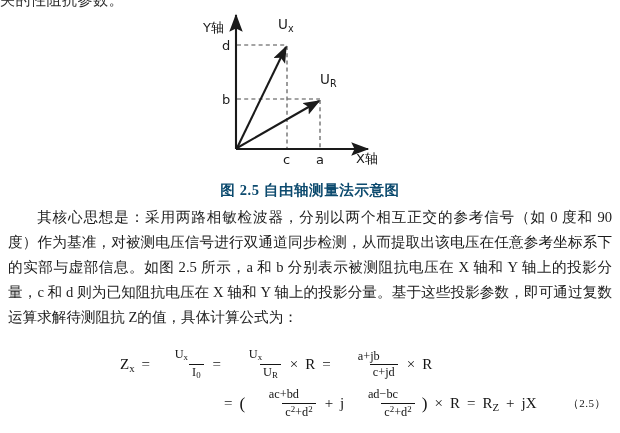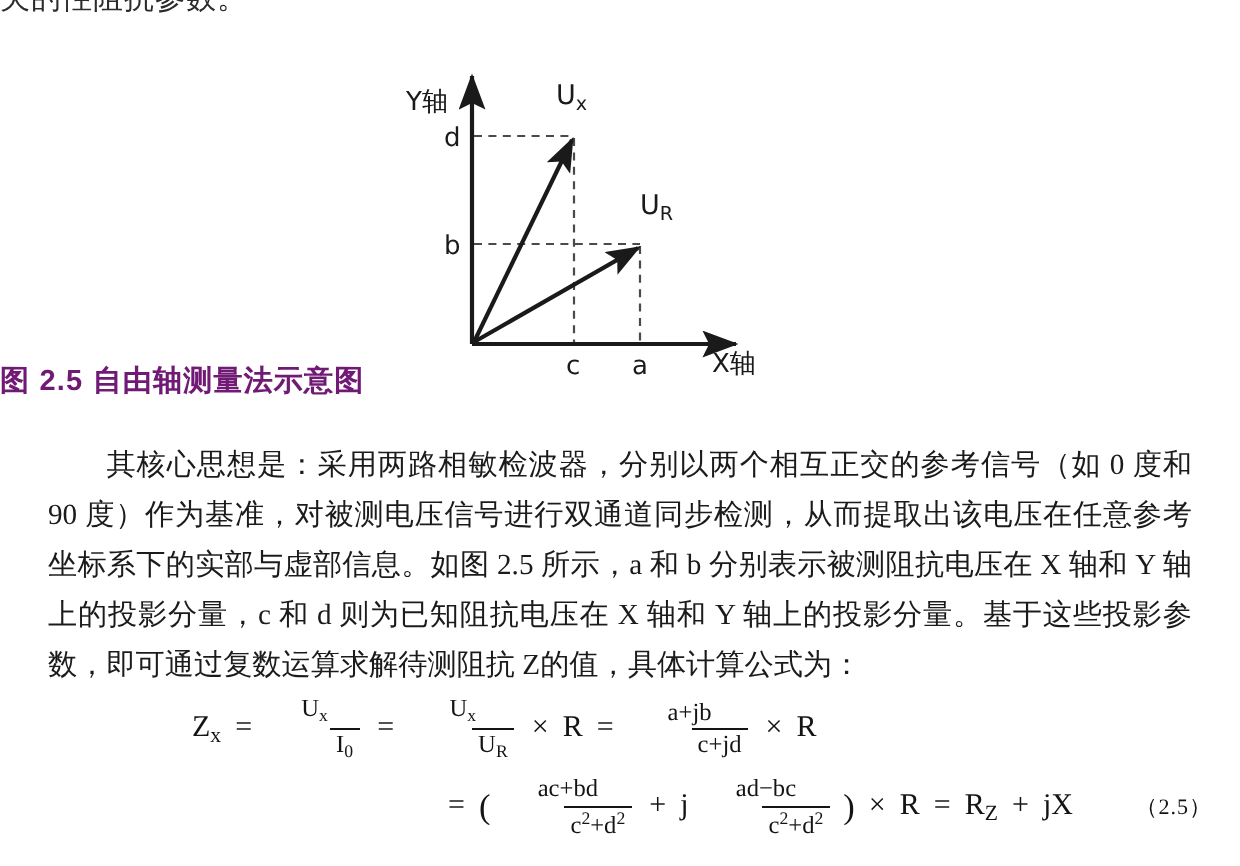--- a/index.html
+++ b/index.html
@@ -31,69 +31,70 @@
     line-height: 18px;
     letter-spacing: 0.5px;
     color: #2b2b2b;
     white-space: nowrap;
   }
 
   
   .figure {
     position: absolute;
     left: 0;
-    top: 28px;
+    top: 5px;
     width: 560px;
     height: 160px;
   }
   .figure svg { display: block; }
 
   .fig-caption {
     position: absolute;
     left: 0;
     top: 181px;
     width: 620px;
-    font-family: Liberation Sans, sans-serif;
+    text-align: center;
+    font-family: Liberation Serif, serif;
     font-weight: bold;
     font-size: 14.5px;
     letter-spacing: 0.6px;
-    color: #701a75;
+    color: #0c4a6e;
   }
 
   
   .body-text {
     position: absolute;
     left: 8px;
     top: 205px;
     width: 604px;
     font-size: 14.6px;
     line-height: 25px;
     text-align: justify;
     text-justify: inter-character;
     color: #1b1b1b;
   }
   .body-text p {
-    margin: 16px;
+    margin: 0;
     text-indent: 2em;
   }
 
   
   .formula-block {
     position: absolute;
     left: 0;
     top: 348px;
     width: 620px;
     font-size: 15px;
     color: #141414;
   }
   .formula-line {
     position: relative;
     height: 40px;
   }
-  .fl1 { padding-left: 96px; }
+  .fl1 { padding-left: 120px; }
   .fl2 { padding-left: 222px; }
 
   .eq {
     display: inline-flex;
     align-items: center;
     gap: 5px;
     white-space: nowrap;
   }
   .eq .op { padding: 0 2px; }
   .sub { font-size: 0.72em; vertical-align: -0.28em; }

